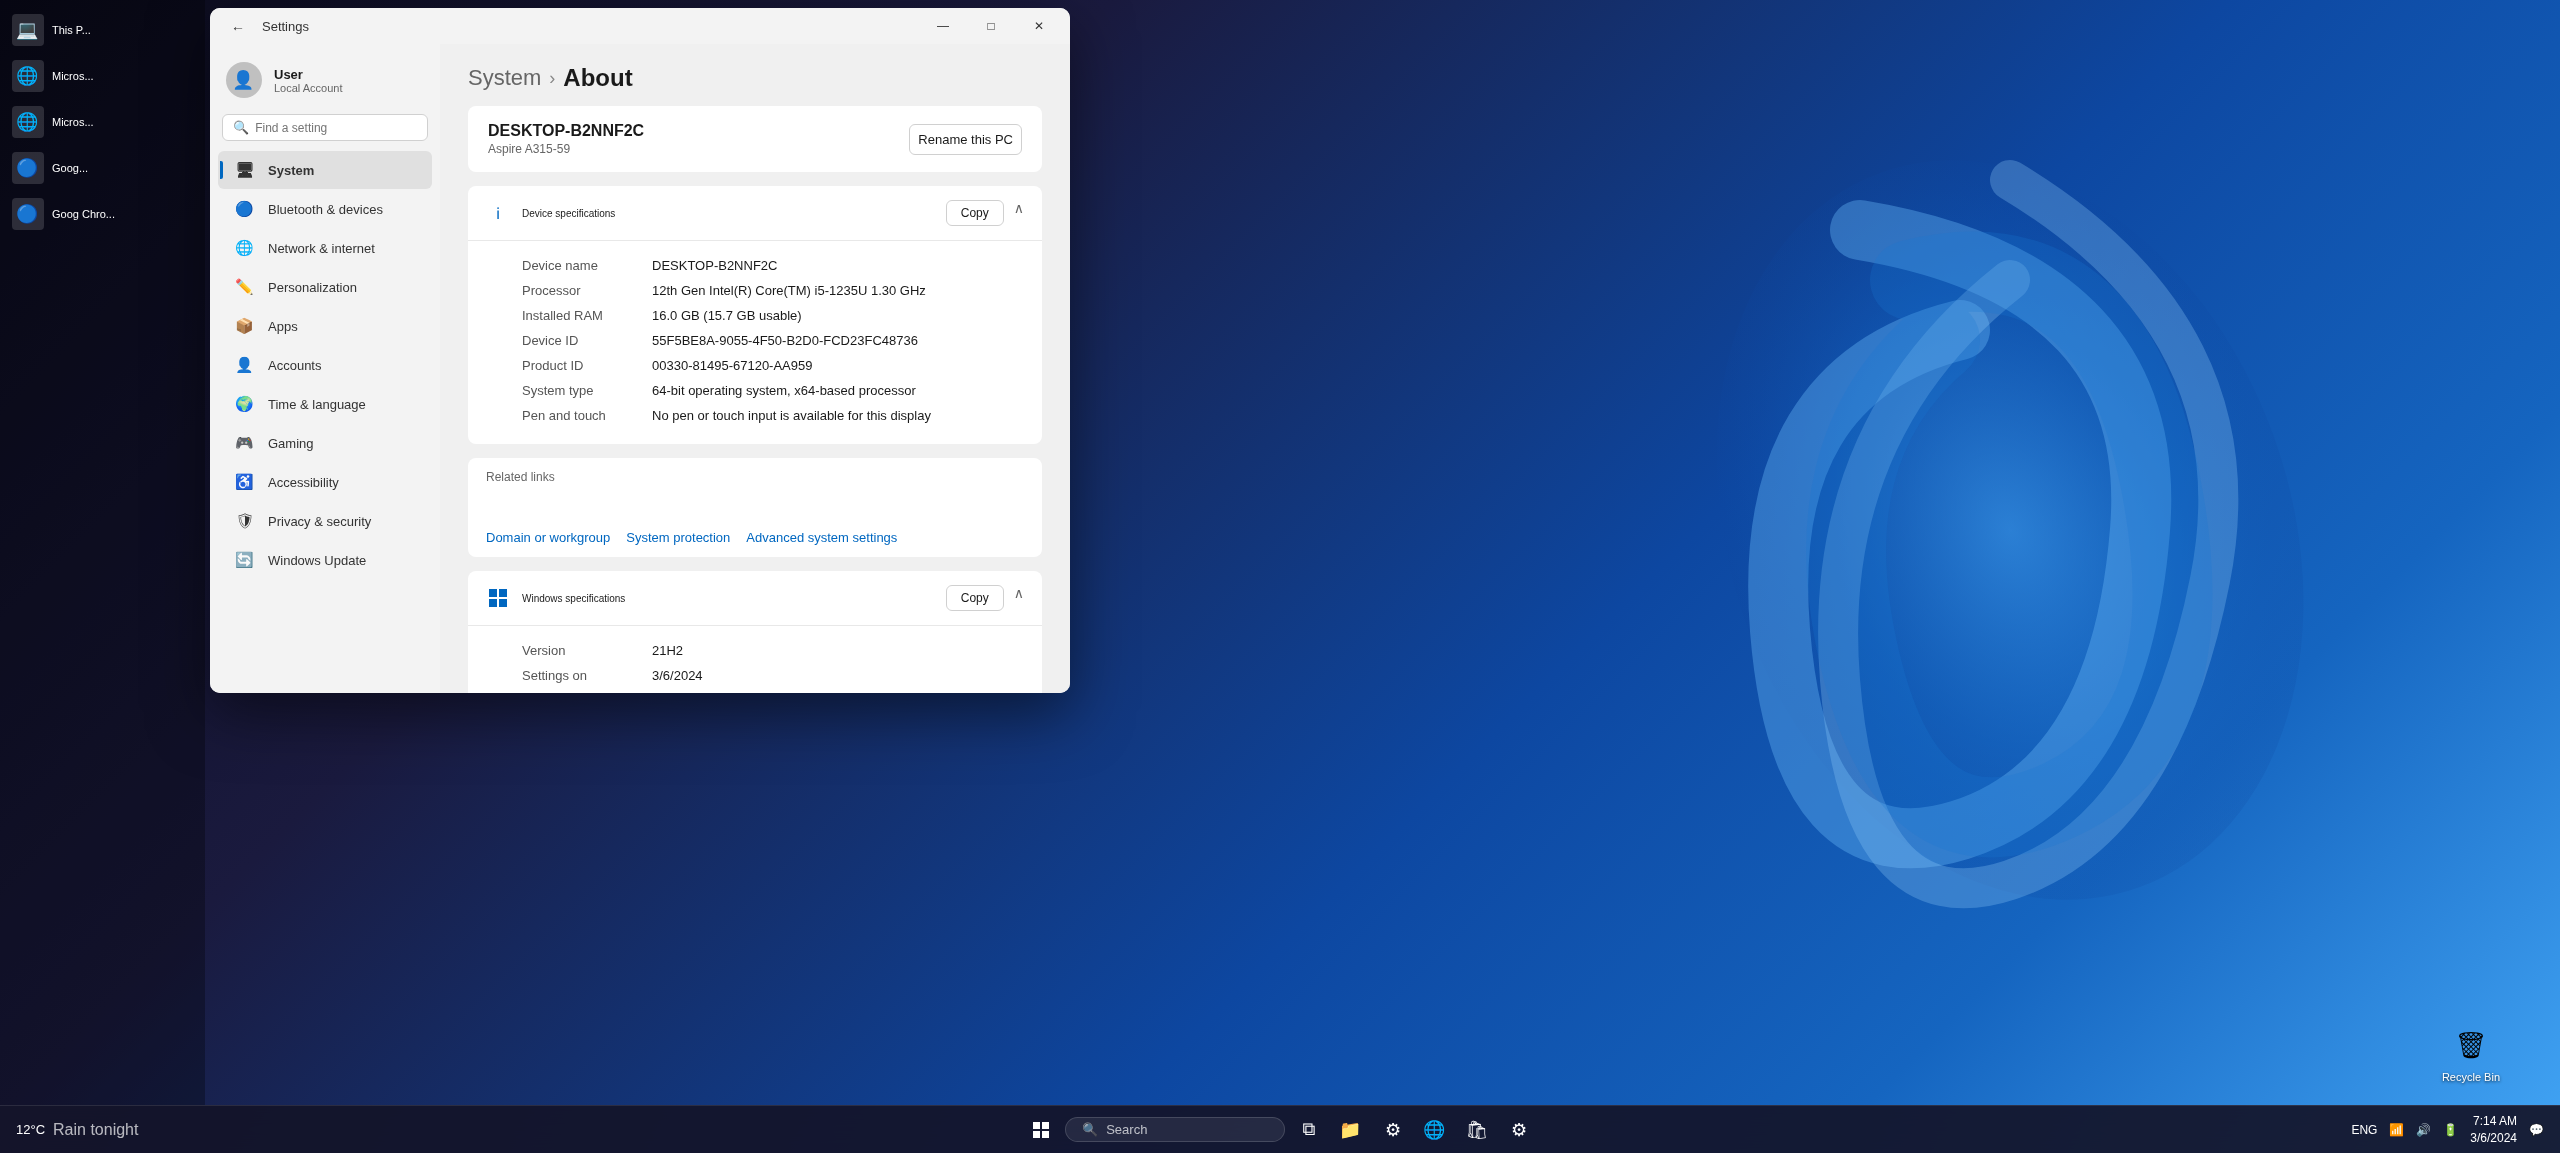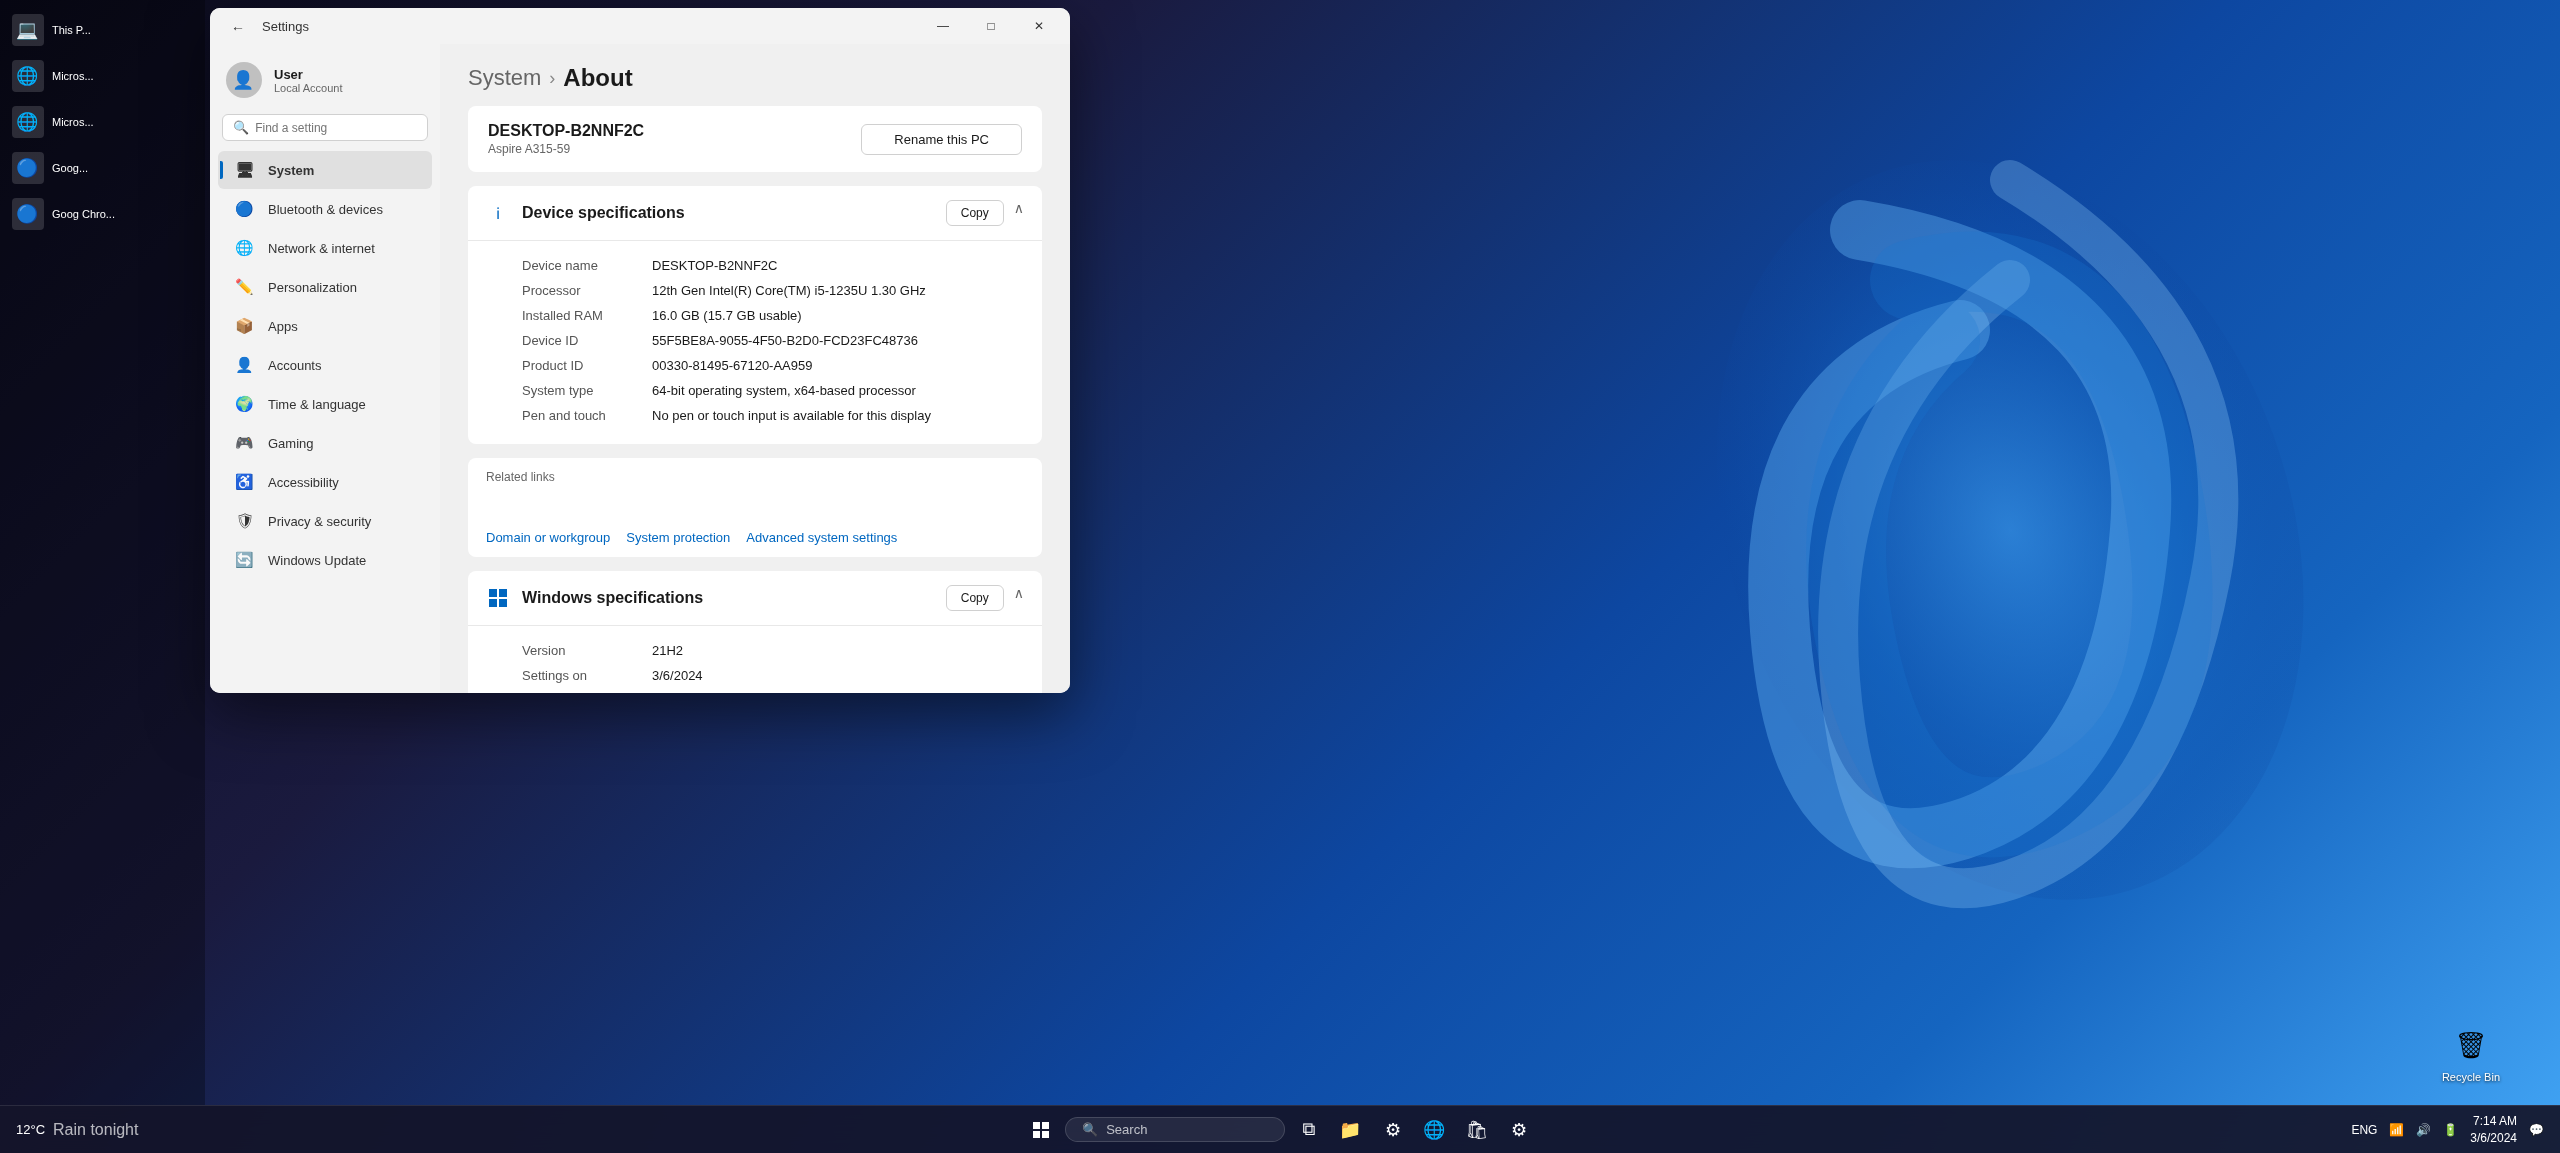--- a/index.html
+++ b/index.html
@@ -333,21 +333,21 @@
       margin-bottom: 14px;
     }
 
     .pc-name { font-size: 16px; font-weight: 600; color: #1a1a1a; }
     .pc-model { font-size: 12px; color: #666; margin-top: 2px; }
 
     .rename-btn {
       background: #fff;
       border: 1px solid #d0d0d0;
       border-radius: 6px;
-      padding: 7px 32px;
+      padding: 7px 8px;
       font-size: 13px;
       cursor: pointer;
       color: #1a1a1a;
       font-weight: 500;
     }
 
     
     .section-card {
       background: #fff;
       border-radius: 8px;
@@ -374,22 +374,22 @@
       width: 24px;
       height: 24px;
       display: flex;
       align-items: center;
       justify-content: center;
       font-size: 16px;
       color: #0067c0;
     }
 
     .section-title {
-      font-size: 16px;
-      font-weight: 700;
+      font-size: 10px;
+      font-weight: 400;
       color: #1a1a1a;
     }
 
     .section-header-right {
       display: flex;
       align-items: flex-start;
       gap: 10px;
     }
 
     .copy-btn {

